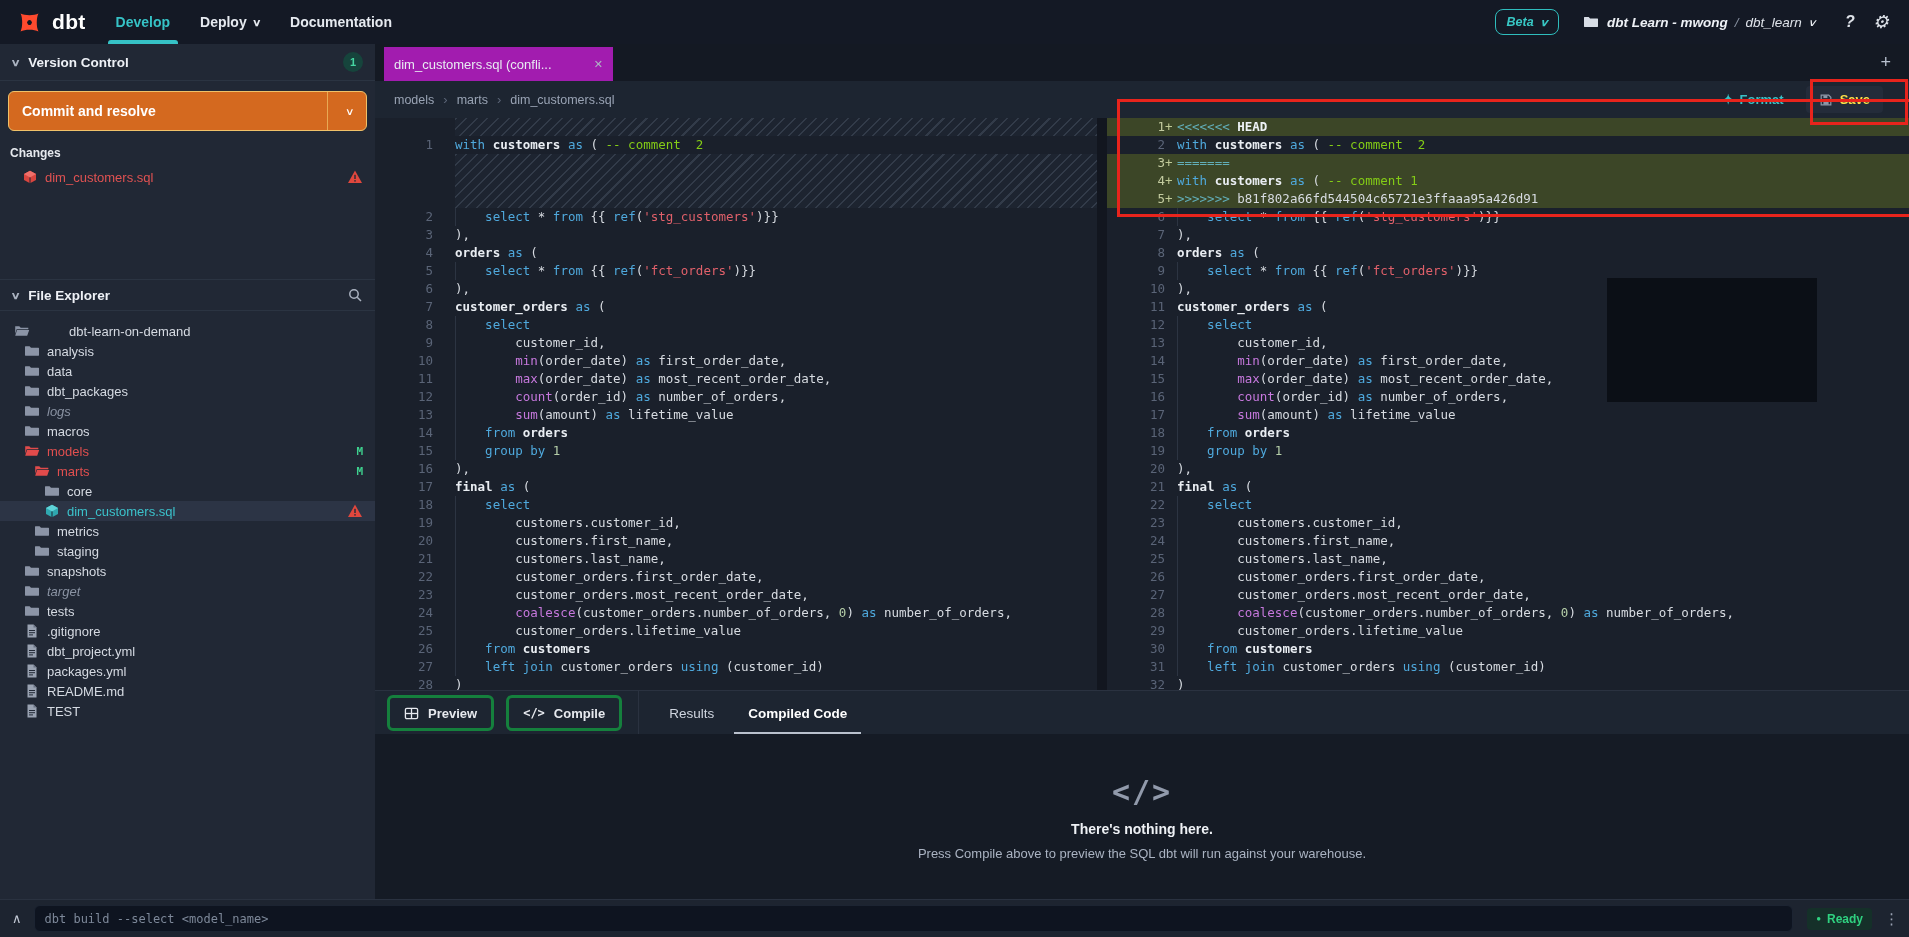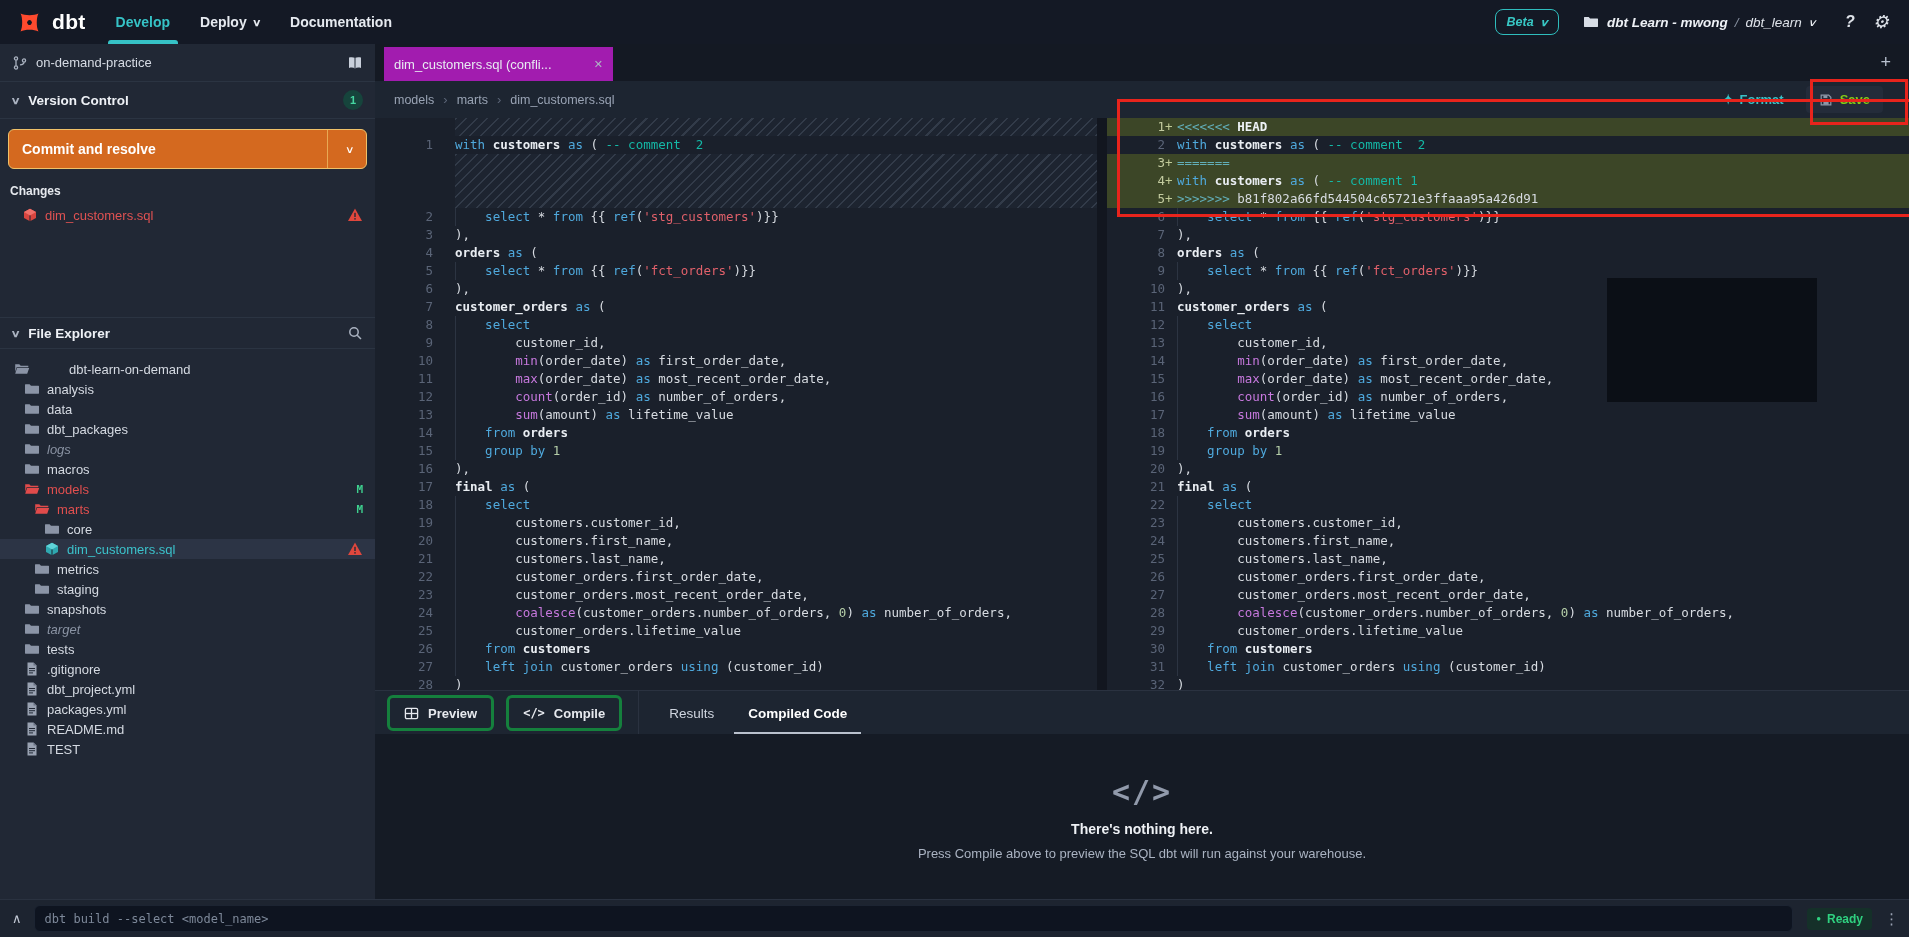--- a/index.html
+++ b/index.html
@@ -58,40 +58,40 @@
   #tabbar{position:absolute;left:0;top:0;right:0;height:37px;background:#141923;}
   #file-tab{position:absolute;left:9px;bottom:0;width:209px;height:34px;background:#a21caf;display:flex;align-items:center;padding:0 10px;cursor:pointer;}
   #file-tab .title{color:#e8ecf2;font-size:13px;white-space:nowrap;overflow:hidden;flex:1;}
   #file-tab .close{color:#aeb6c4;font-size:11px;margin-left:8px;cursor:pointer;}
   #tab-plus{position:absolute;right:18px;top:8px;color:#b9c1cf;font-size:18px;cursor:pointer;}
   #edheader{position:absolute;left:0;top:37px;right:0;height:37px;background:#1d2531;display:flex;align-items:center;}
   #breadcrumb{display:flex;align-items:center;margin-left:19px;font-size:12.5px;color:#99a3b4;}
   #breadcrumb .sep{color:#5c6678;margin:0 9px;font-size:13px;}
   #format-btn{margin-left:auto;display:flex;align-items:center;color:#3ac0c6;font-size:13px;font-weight:600;cursor:pointer;}
   #format-btn .spark{font-size:13px;margin-right:6px;}
-  #save-btn{margin:0 26px 0 22px;display:flex;align-items:center;background:#242c3a;border-radius:4px;padding:6px 13px;color:#84cc16;font-size:13px;font-weight:600;cursor:pointer;}
+  #save-btn{margin:0 26px 0 22px;display:flex;align-items:center;background:#242c3a;border-radius:4px;padding:6px 13px;color:#fde047;font-size:13px;font-weight:600;cursor:pointer;}
   #save-btn svg{margin-right:7px;}
 
   #code-area{position:absolute;left:0;top:74px;right:0;height:572px;overflow:hidden;}
   .pane{position:absolute;top:0;height:100%;overflow:hidden;background:#1a202b;font-family:"DejaVu Sans Mono",monospace;font-size:12.5px;line-height:18px;}
   #pane-left{left:0;width:722px;}
   #pane-divider{position:absolute;left:722px;top:0;width:10px;height:100%;background:#12161f;}
   #pane-right{left:732px;right:0;}
   .cl{display:flex;height:18px;white-space:pre;}
   .cl.add{background:#3c4627;}
   .ln{flex:none;text-align:right;color:#5a6477;}
   #pane-left .ln{width:58px;padding-right:0;}
   #pane-left .ct{margin-left:22px;}
   #pane-right .ln{width:58px;}
   .plus-cell{flex:none;width:12px;color:#c0ca96;}
   .cl.add .ln{color:#c3cba0;}
   .ct{flex:1;}
   .cl.ind .ct{box-shadow:inset 1px 0 0 #2c3442;}
   .hatch{margin-left:80px;background:#1d2430;background-image:repeating-linear-gradient(135deg,#323b49 0,#323b49 1.5px,transparent 1.5px,transparent 7.5px);}
-  .tk-k{color:#4fa9dd;}.tk-f{color:#c678dd;}.tk-s{color:#e0606a;}.tk-c{color:#14b8a6;}
+  .tk-k{color:#4fa9dd;}.tk-f{color:#c678dd;}.tk-s{color:#e0606a;}.tk-c{color:#84cc16;}
   .tk-nu{color:#b5cea8;}.tk-m{color:#62aeb8;}.tk-hd{color:#eef2f6;font-weight:bold;}
   .tk-w{color:#e9edf2;font-weight:600;}.tk-p{color:#d7dbe1;}
 
   #overlay-box{position:absolute;left:1232px;top:160px;width:210px;height:124px;background:#0b0f16;z-index:3;}
 
   
   #toolbar{position:absolute;left:0;top:646px;right:0;height:44px;background:#1d2531;border-top:1px solid #2a3240;display:flex;align-items:center;}
   .tb-btn{display:flex;align-items:center;height:30px;border:3px solid #15803d;border-radius:6px;padding:0 14px;color:#e7eaef;font-size:13px;font-weight:600;cursor:pointer;margin-left:12px;background:transparent;}
   .tb-btn .bicon{margin-right:9px;display:flex;align-items:center;}
   .tb-btn .code-glyph{font-family:"DejaVu Sans Mono",monospace;font-weight:bold;font-size:12px;color:#e7eaef;}
@@ -156,33 +156,20 @@
         <span class="sep">/</span>
         <span class="env">dbt_learn</span>
         <span class="nav-chev">∨</span>
       </div>
       <span id="help-icon">?</span>
       <span id="gear-icon">⚙</span>
     </div>
   </header>
 
   <aside id="sidebar">
-    <div id="branch-row">
-      <svg class="sbicon" viewBox="0 0 16 16" fill="none" stroke="#aab2c0" stroke-width="1.3">
-          <circle cx="4" cy="3.5" r="1.6"></circle>
-          <circle cx="4" cy="12.5" r="1.6"></circle>
-          <circle cx="12" cy="5.5" r="1.6"></circle>
-          <path d="M4 5.2v5.6M12 7.2c0 2.1-2.2 2.5-4 2.7"></path>
-        </svg>
-      <span class="label">on-demand-practice</span>
-      <svg class="sbicon" viewBox="0 0 16 16" fill="#c9d0db">
-          <path d="M8 3C6.5 2 4 2 2 2.6V13c2-.6 4.5-.6 6 .4 1.5-1 4-1 6-.4V2.6C12 2 9.5 2 8 3z"></path>
-          <line x1="8" y1="3" x2="8" y2="13.4" stroke="#212835" stroke-width="1"></line>
-        </svg>
-    </div>
 
     <div class="sec-head" id="vc-head">
       <span class="chev">∨</span>
       <span class="title">Version Control</span>
       <span id="vc-badge">1</span>
     </div>
 
     <div id="commit-btn">
       <span class="main">Commit and resolve</span>
       <span class="split">

